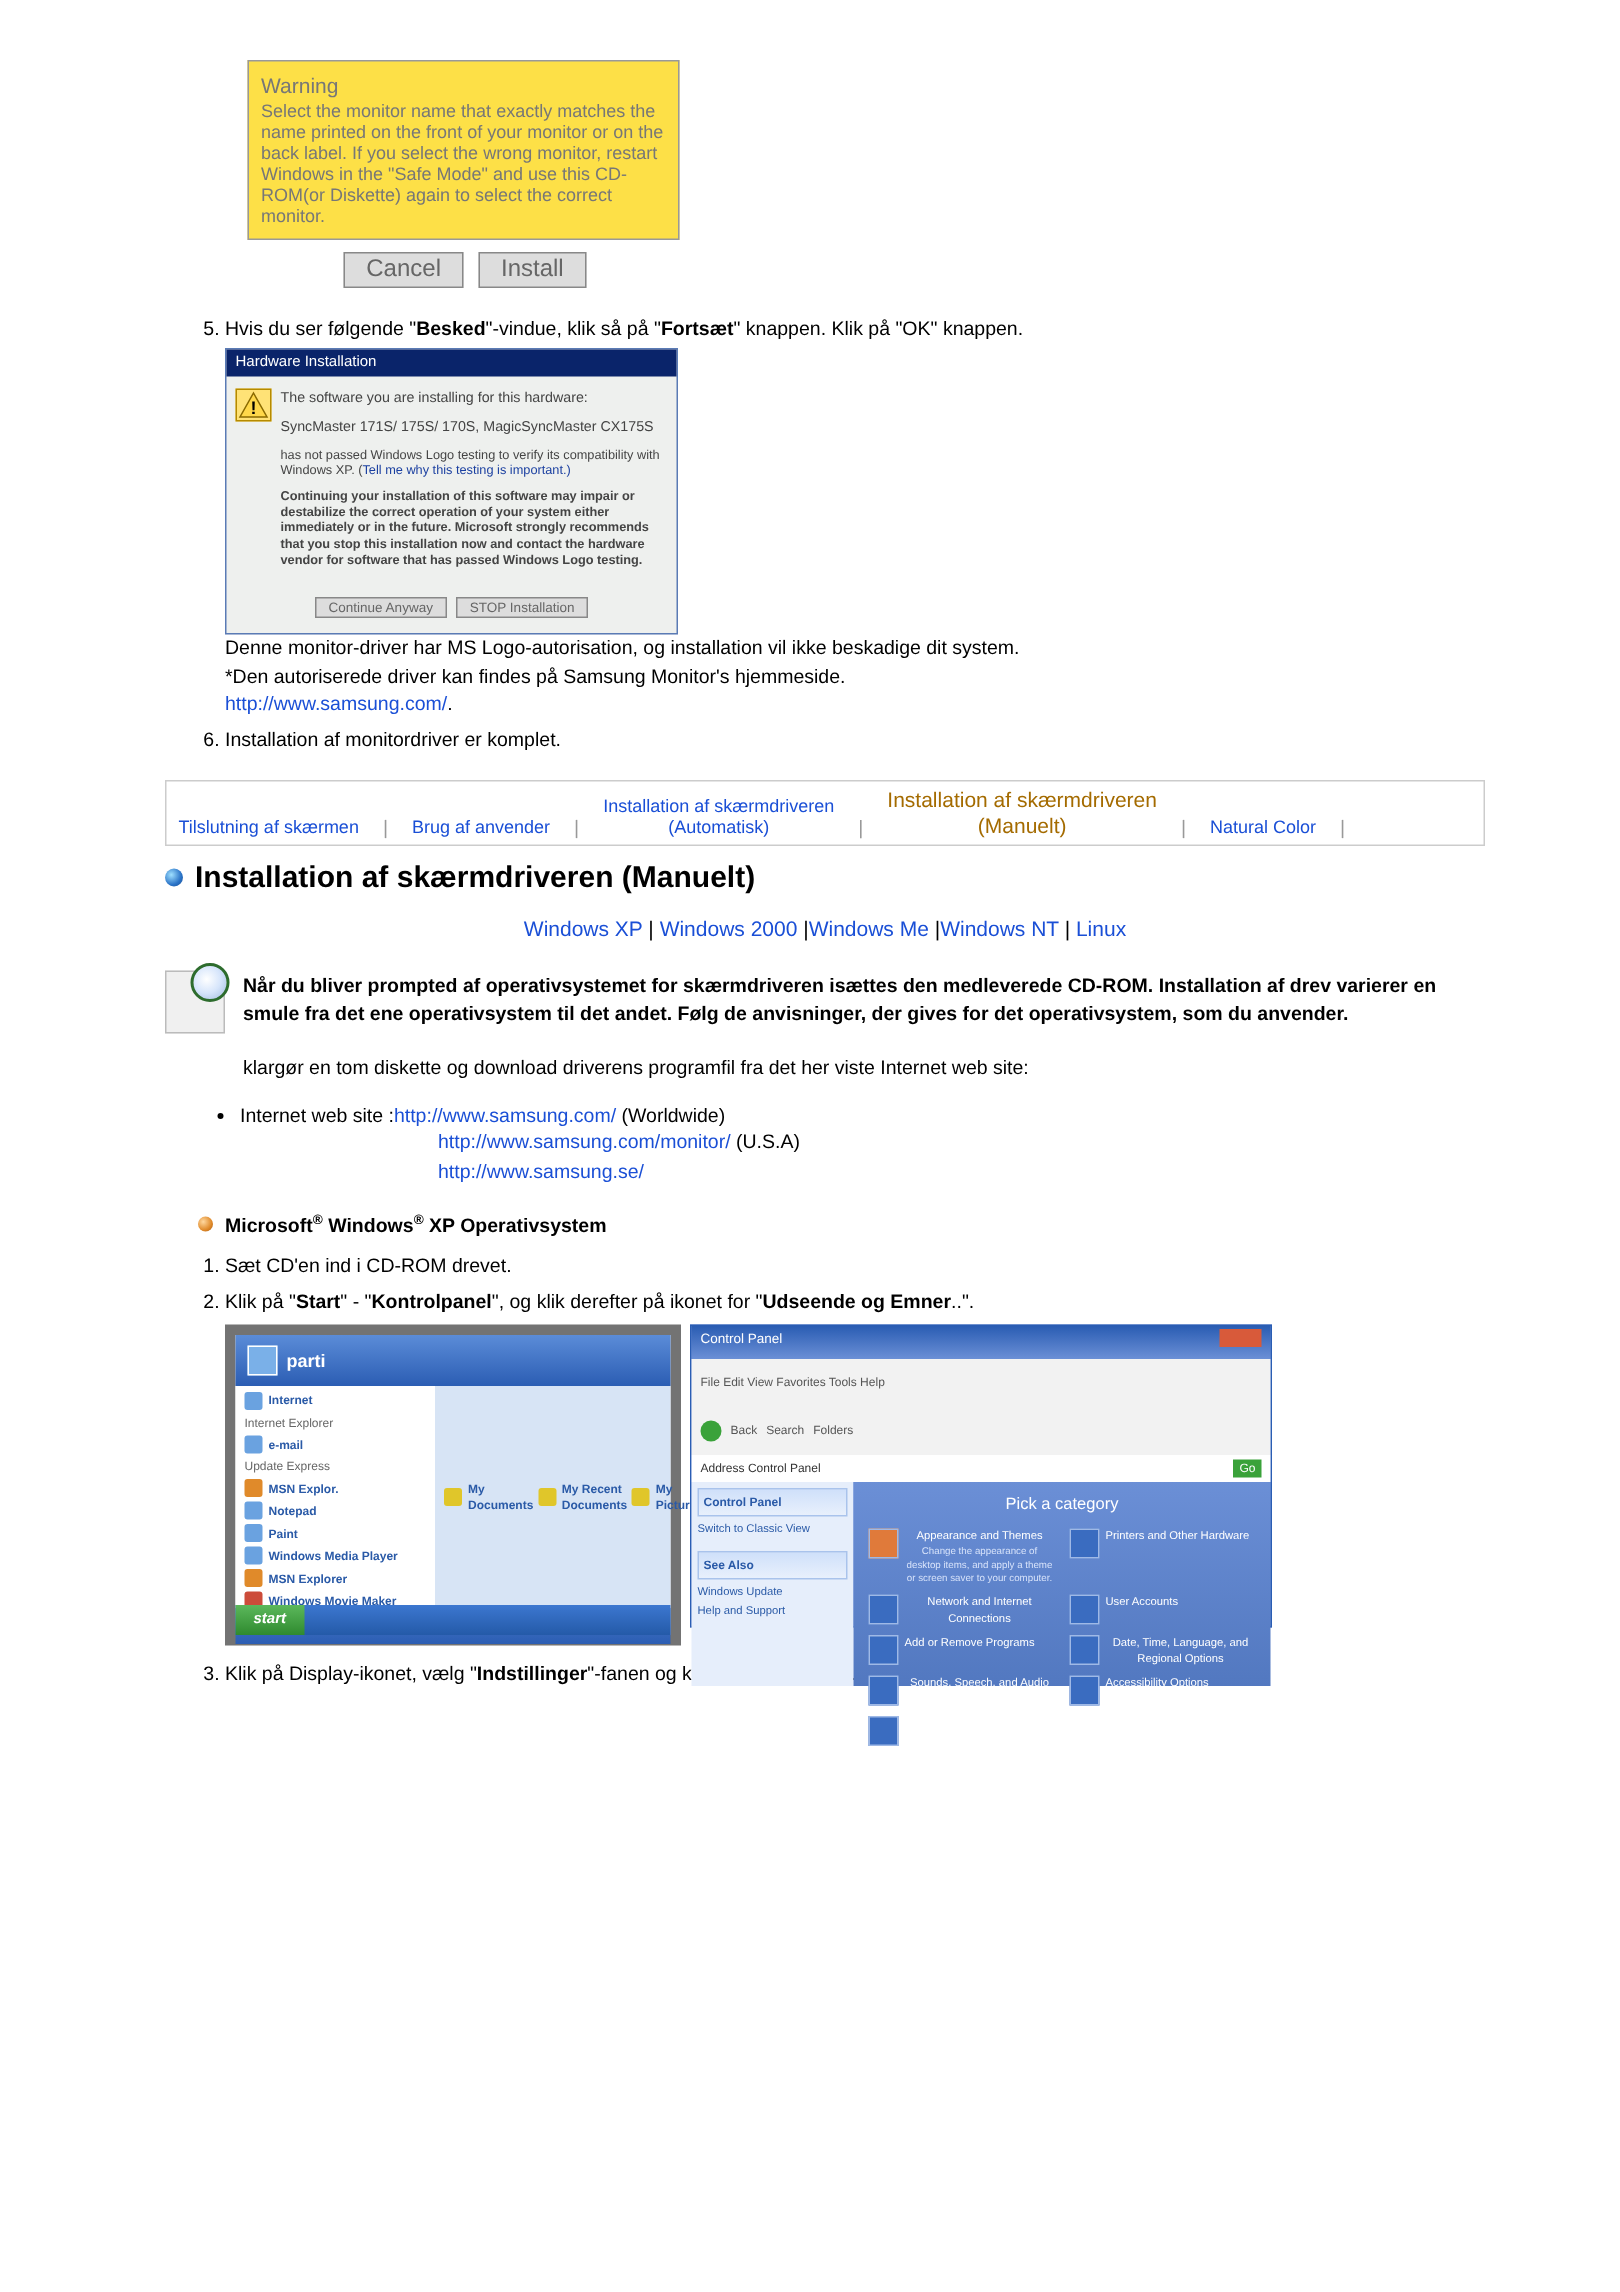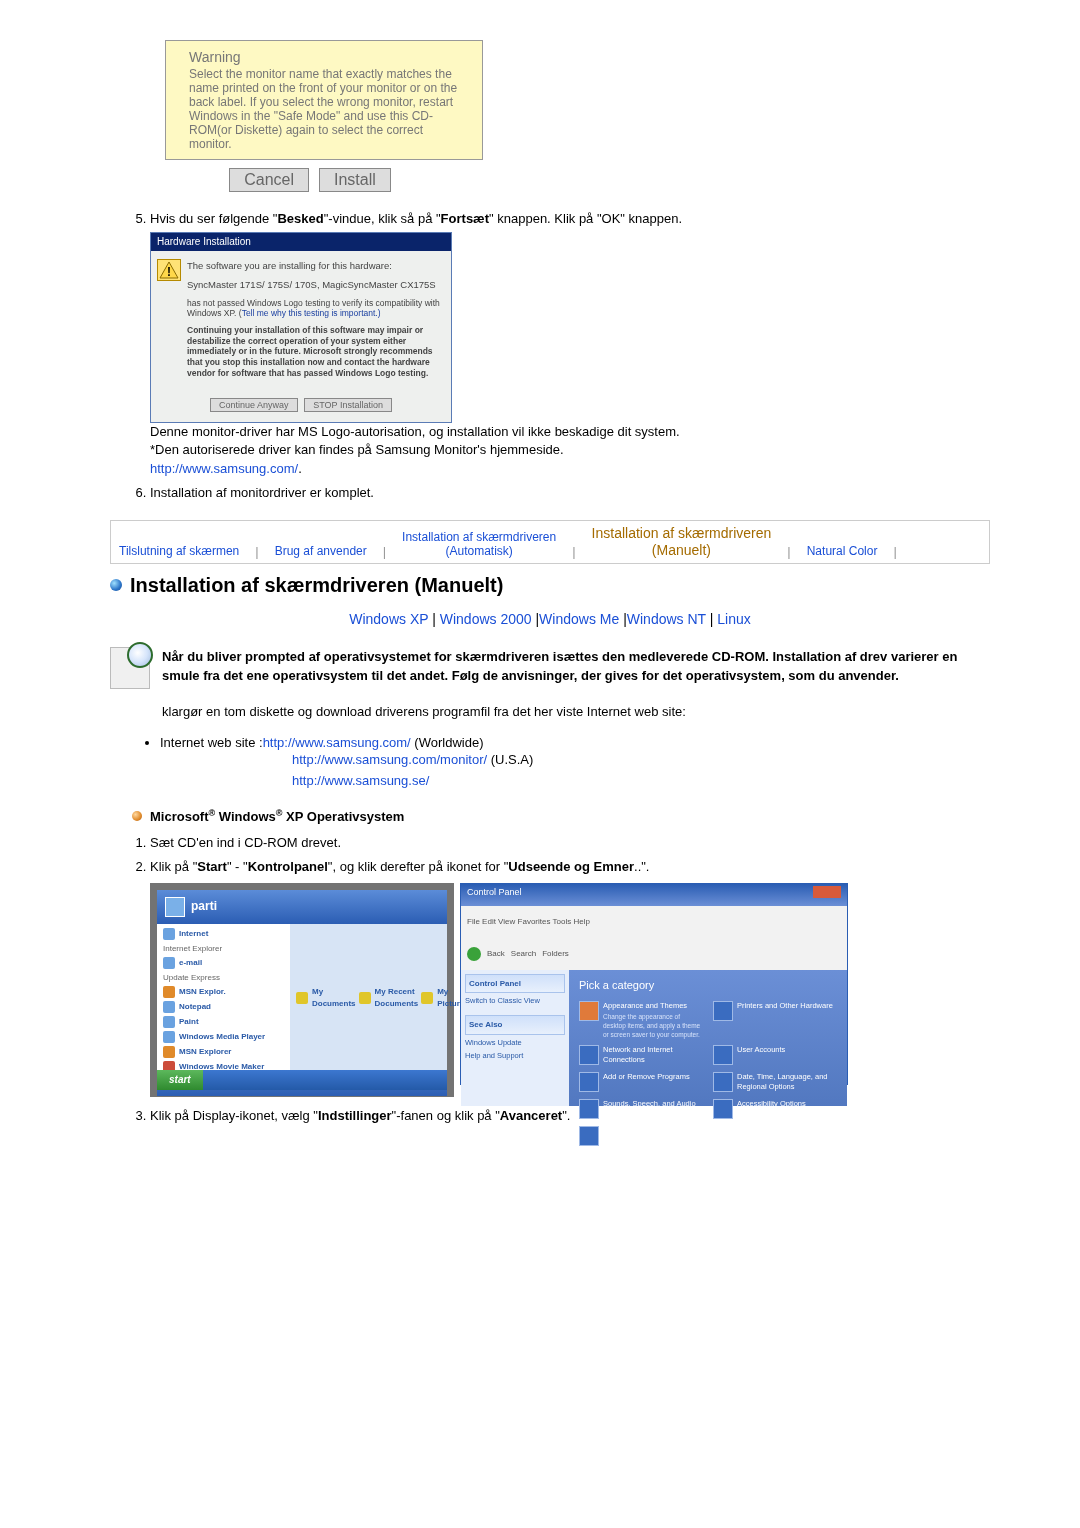--- a/index.html
+++ b/index.html
@@ -6,24 +6,24 @@
     font-family: Arial, sans-serif;
     font-size: 13px;
     color: #000;
     background: #fff;
     margin: 0;
     padding: 40px 90px 40px 110px;
     width: 880px;
   }
   .warning-box {
     border: 1px solid #999;
-    background: #fef9c3;
+    background: #fde047;
     width: 270px;
     margin-left: 55px;
-    padding: 8px 23px;
+    padding: 8px 8px;
     font-size: 12px;
     color: #777;
   }
   .warning-box .title { font-size: 14px; margin-bottom: 2px; }
   .warning-buttons {
     display: flex;
     gap: 10px;
     justify-content: center;
     padding: 8px 0;
     margin-left: 55px;
@@ -188,20 +188,21 @@
     display:flex; flex-direction:column; gap:3px;
   }
   .cp-side .panelbox {
     background: linear-gradient(#cfe0fa, #e8f0fc);
     border:1px solid #a9c3ec; padding:3px; font-weight:bold; color:#2a5aa7;
   }
   .cp-side .li { color:#2a5aa7; font-size:7.5px; }
   .cp-main {
     flex:1; background: linear-gradient(#6b8fd6, #5278c0);
     padding: 8px 10px;
+    text-align: center;
   }
   .cp-main .pick { color:#fff; font-size:11px; margin-bottom:8px; }
   .cp-grid { display:grid; grid-template-columns: 1fr 1fr; gap:6px 10px; }
   .cp-cat { display:flex; gap:4px; align-items:flex-start; color:#fff; font-size:7.5px; }
   .cp-cat .ic { width:18px; height:18px; background:#3a6cc0; border:1px solid #9fb9e6; flex:0 0 18px; }
   .cp-cat.hi .ic { background:#e07a3a; }
   .cp-cat .desc { font-size:6.5px; color:#d6e2fa; }
 </style>
 </head>
 <body>
@@ -414,20 +415,24 @@
         </div>
         <div class="cp-tool">
           <span>File  Edit  View  Favorites  Tools  Help</span>
         </div>
         <div class="cp-tool">
           <span class="back"></span>
           <span>Back</span>
           <span>Search</span>
           <span>Folders</span>
         </div>
+        <div class="cp-addr">
+          <span><span>Address</span> <span>Control Panel</span></span>
+          <span class="go">Go</span>
+        </div>
         <div class="cp-body">
           <div class="cp-side">
             <div class="panelbox">Control Panel</div>
             <div class="li">Switch to Classic View</div>
             <div class="panelbox" style="margin-top:6px;">See Also</div>
             <div class="li">Windows Update</div>
             <div class="li">Help and Support</div>
           </div>
           <div class="cp-main">
             <div class="pick">Pick a category</div>

